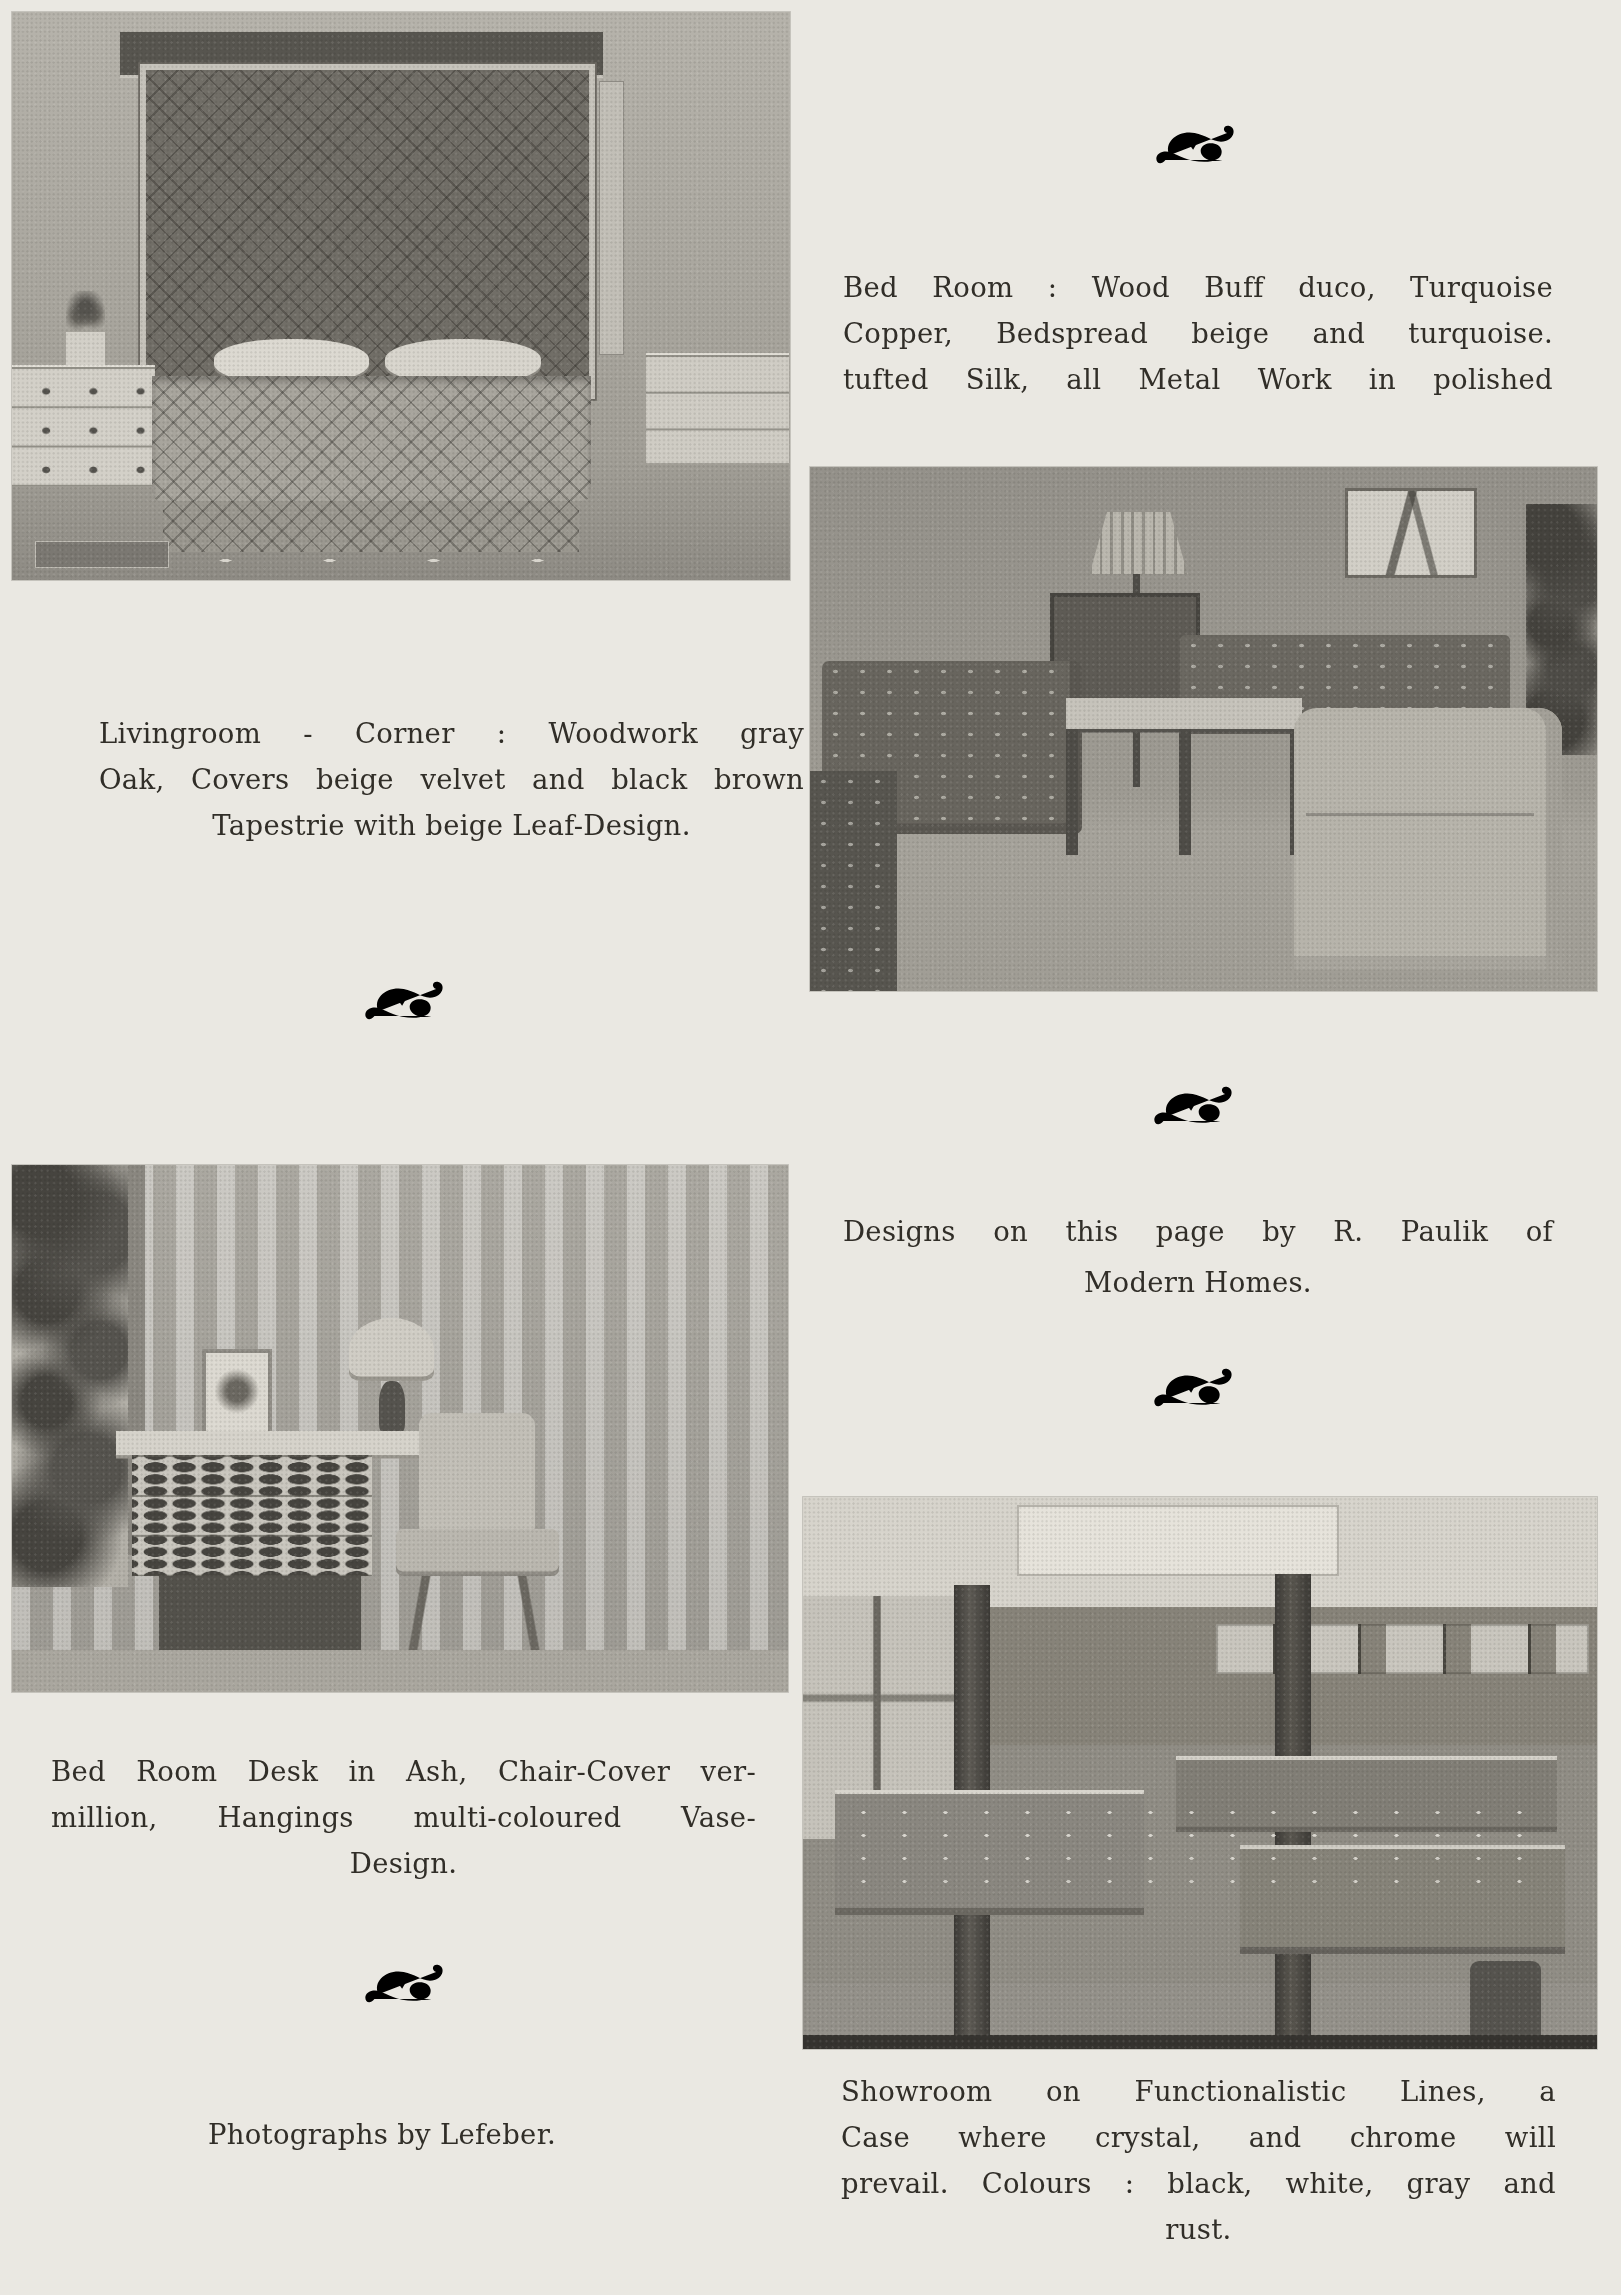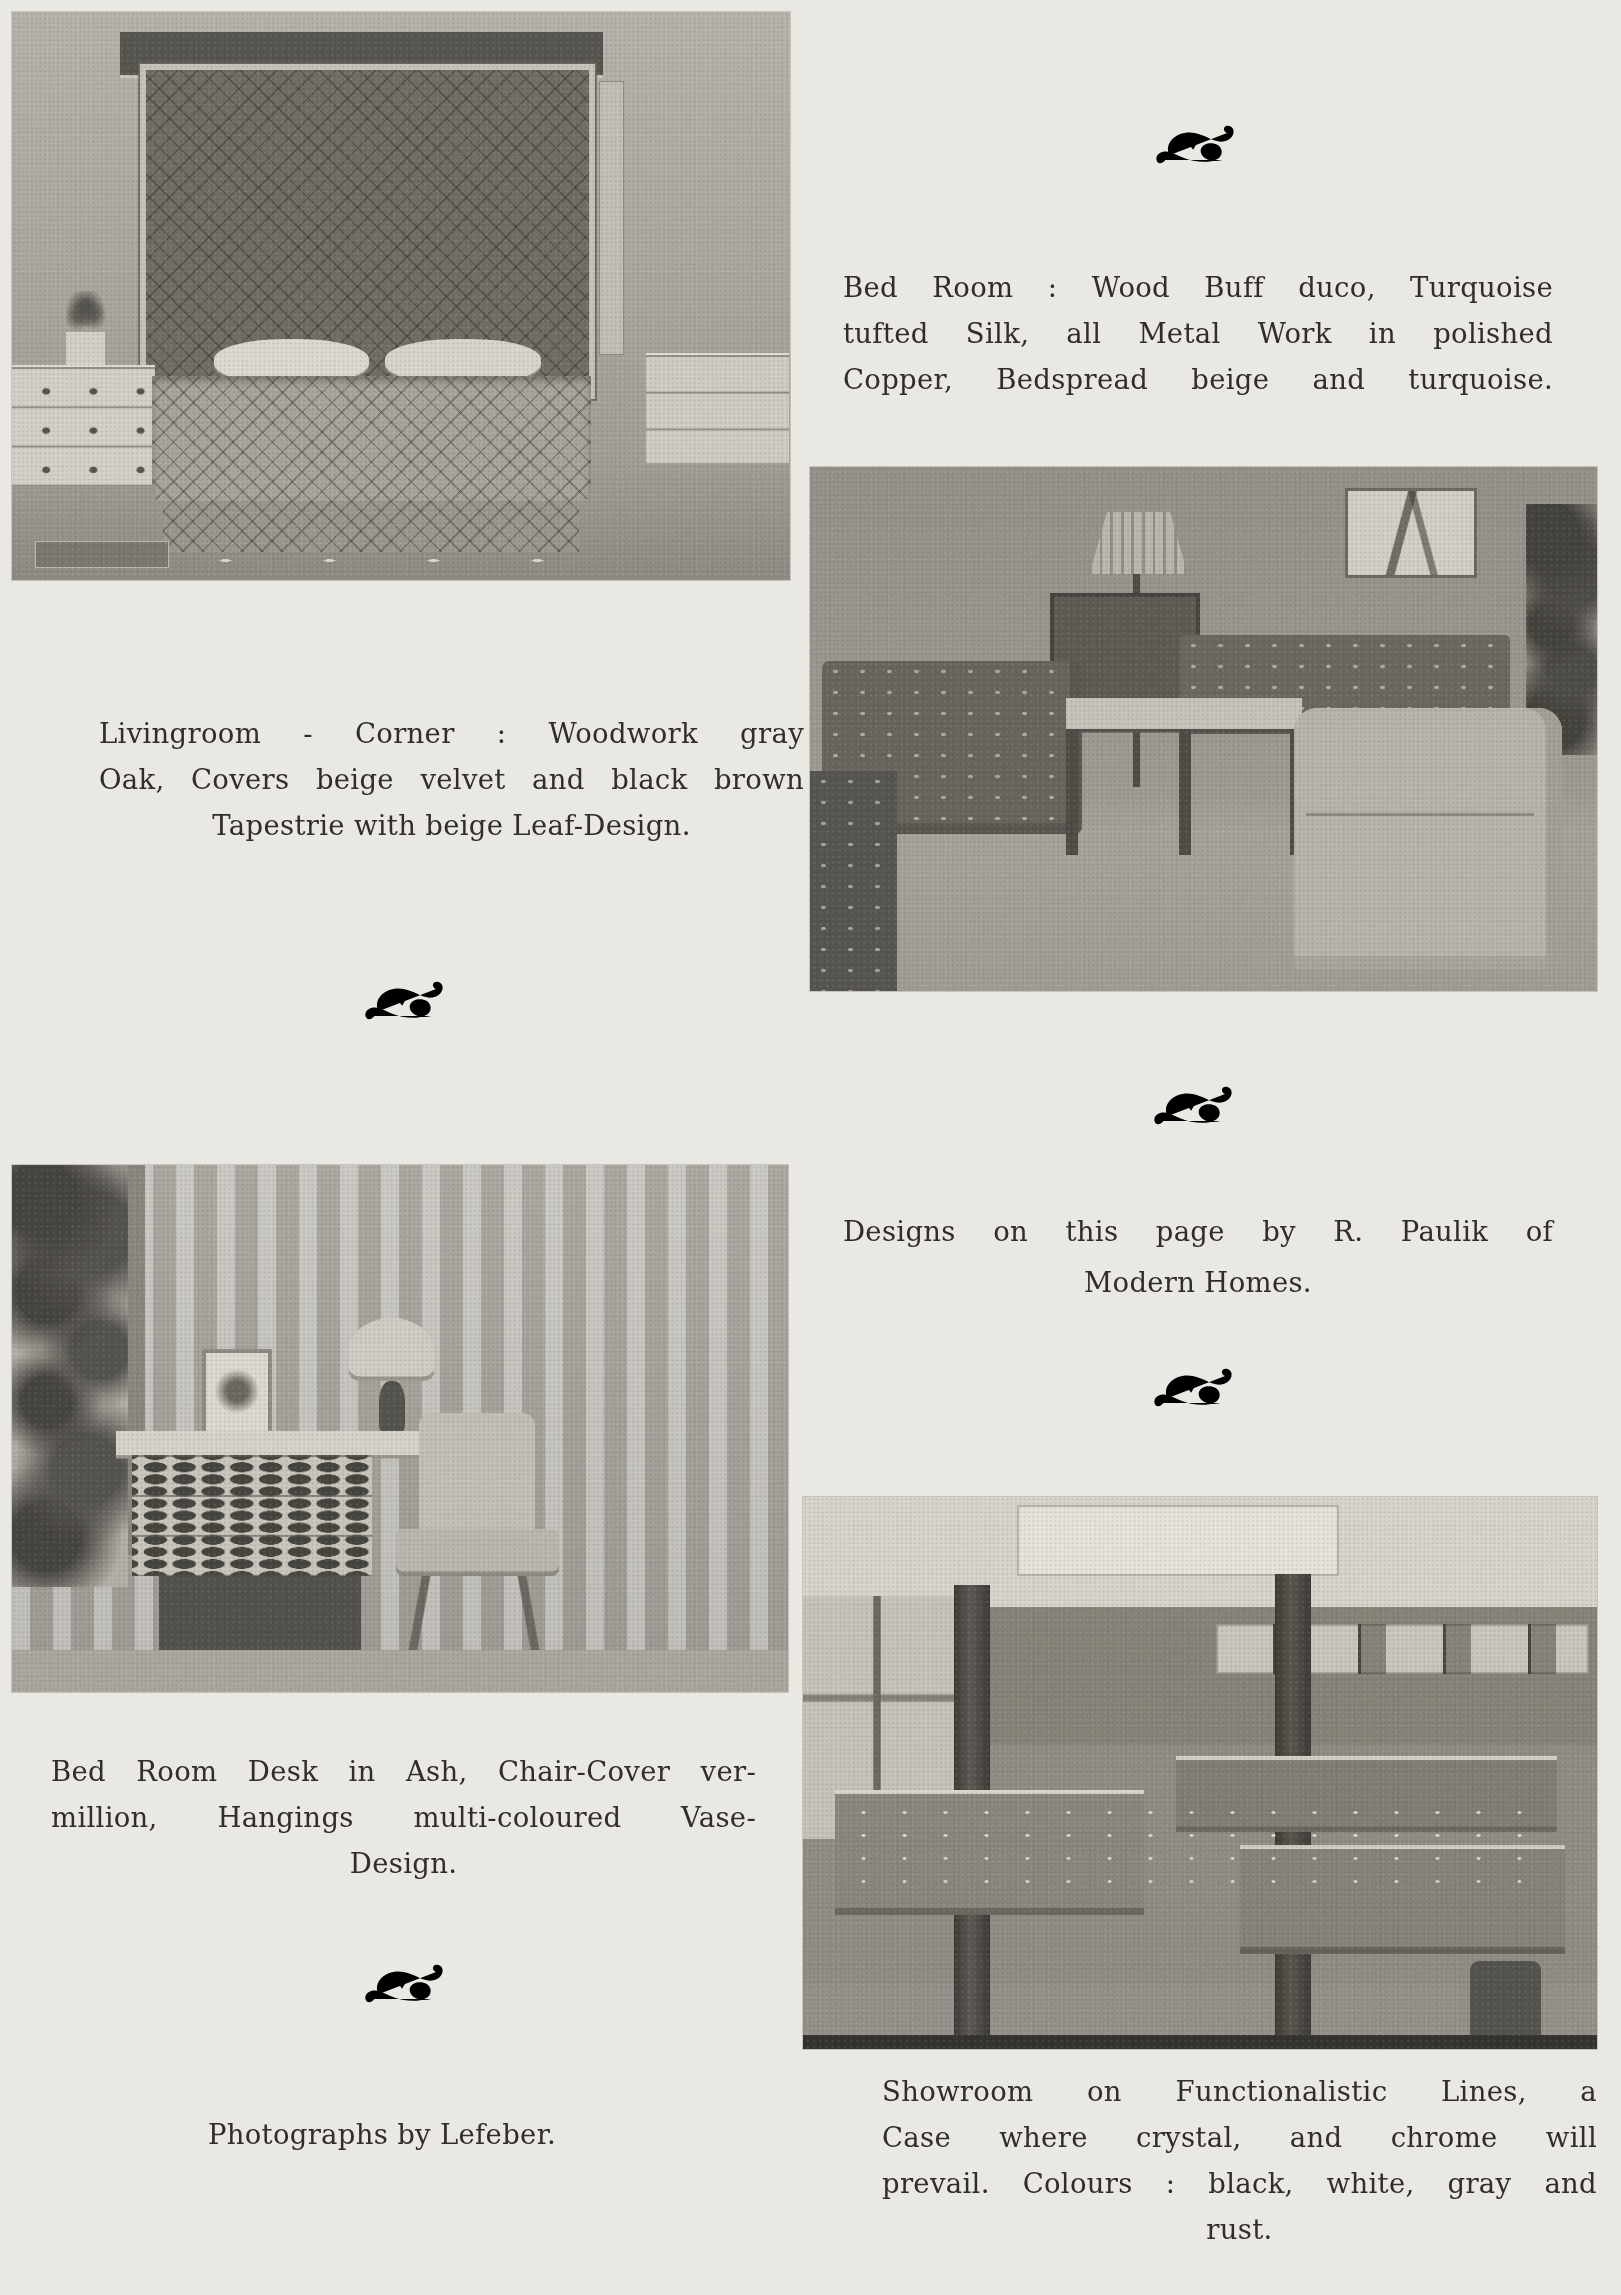--- a/index.html
+++ b/index.html
@@ -74,22 +74,22 @@
                 background-image:radial-gradient(#d8d5cd 5.3px, transparent 6.2px); background-size:25% 100%; background-position:10.6px 0;"></div>
     <div style="left:3%; top:93%; width:17%; height:4.5%; background:#7b7872; border:1.8px solid #c2bfb7;"></div>
   </figure>
 
   <svg class="orn" style="left:1153px; top:118px;" viewBox="0 0 108 64" width="96" height="57">
       <use href="#swash"></use>
     </svg>
 
   <div class="cap" style="left:843px; top:264px; width:710px;">
     <div class="cap-line">Bed Room : Wood Buff duco, Turquoise</div>
+    <div class="cap-line">Copper, Bedspread beige and turquoise.</div>
     <div class="cap-line">tufted Silk, all Metal Work in polished</div>
-    <div class="cap-line">Copper, Bedspread beige and turquoise.</div>
   </div>
 
   <figure class="ph" style="left:810px; top:467px; width:787px; height:524px; margin:0;">
     <div style="inset:0; background:linear-gradient(#94918a, #9e9b93 62%, #a6a39b 70%, #a09d95);"></div>
     <div style="left:68%; top:4%; width:16%; height:16%; background:#d2cfc7; border:3.5px solid #6b6861;
                 background-image:linear-gradient(105deg, transparent 40%, rgba(70,68,62,.7) 41% 46%, transparent 47%),
                                  linear-gradient(75deg, transparent 55%, rgba(70,68,62,.6) 56% 60%, transparent 61%);"></div>
     <div style="left:91%; top:7%; width:9%; height:48%;
                 background-image:radial-gradient(circle at 30% 12%, #44423d 14%, transparent 30%),
                                  radial-gradient(circle at 70% 28%, #4e4c47 16%, transparent 34%),
@@ -193,21 +193,21 @@
     <div style="left:59.5%; top:14%; width:4.5%; height:86%; background:linear-gradient(90deg, #3c3a36, #5a5750 45%, #3c3a36);"></div>
     <div style="left:47%; top:47%; width:48%; height:13%; background:#817e76; border-top:4.4px solid #d4d1c9; box-shadow:inset 0 -5.3px 0 #6b6861;"></div>
     <div style="left:4%; top:53%; width:39%; height:22%; background:#8a8780; border-top:4.4px solid #d8d5cd; box-shadow:inset 0 -7px 0 #6b6861;"></div>
     <div style="left:55%; top:63%; width:41%; height:19%; background:#868379; border-top:4.4px solid #d0cdc5; box-shadow:inset 0 -7px 0 #66635d;"></div>
     <div style="left:5%; top:55%; width:90%; height:18%;
                 background-image:radial-gradient(rgba(235,233,226,.8) 1.8px, transparent 2.7px); background-size:41px 23px;"></div>
     <div style="left:84%; top:84%; width:9%; height:14%; background:#55534e; border-radius:9px 9px 0 0;"></div>
     <div style="left:0; top:97.5%; width:100%; height:2.5%; background:#35332f;"></div>
   </figure>
 
-  <div class="cap" style="left:841px; top:2068px; width:715px;margin-left:41px;">
+  <div class="cap" style="left:841px; top:2068px; width:715px;">
     <div class="cap-line">Showroom on Functionalistic Lines, a</div>
     <div class="cap-line">Case where crystal, and chrome will</div>
     <div class="cap-line">prevail. Colours : black, white, gray and</div>
     <div class="cap-line center">rust.</div>
   </div>
 
 </div>
 
 
 </body></html>

